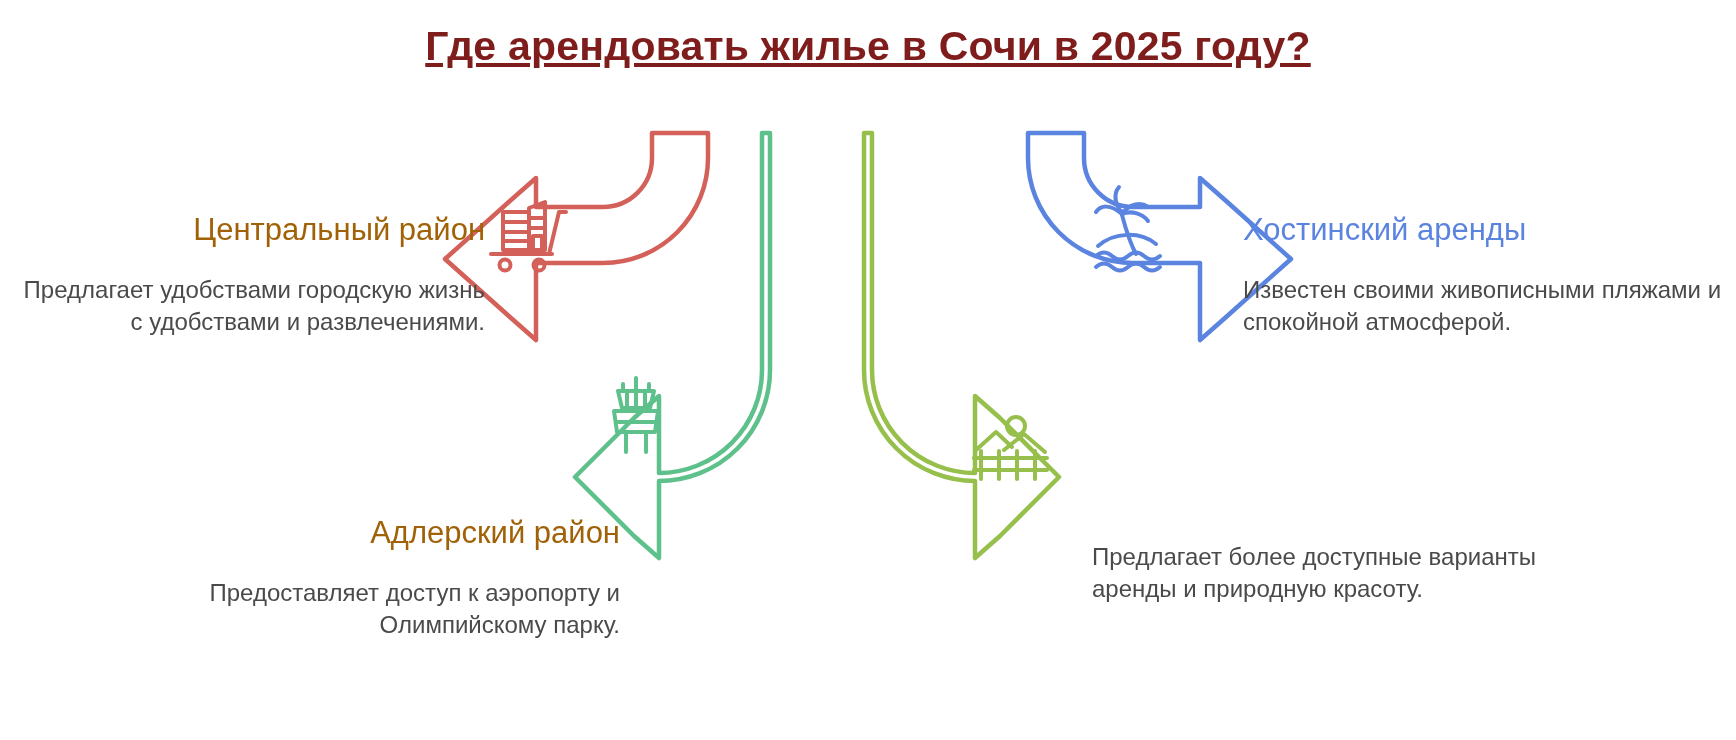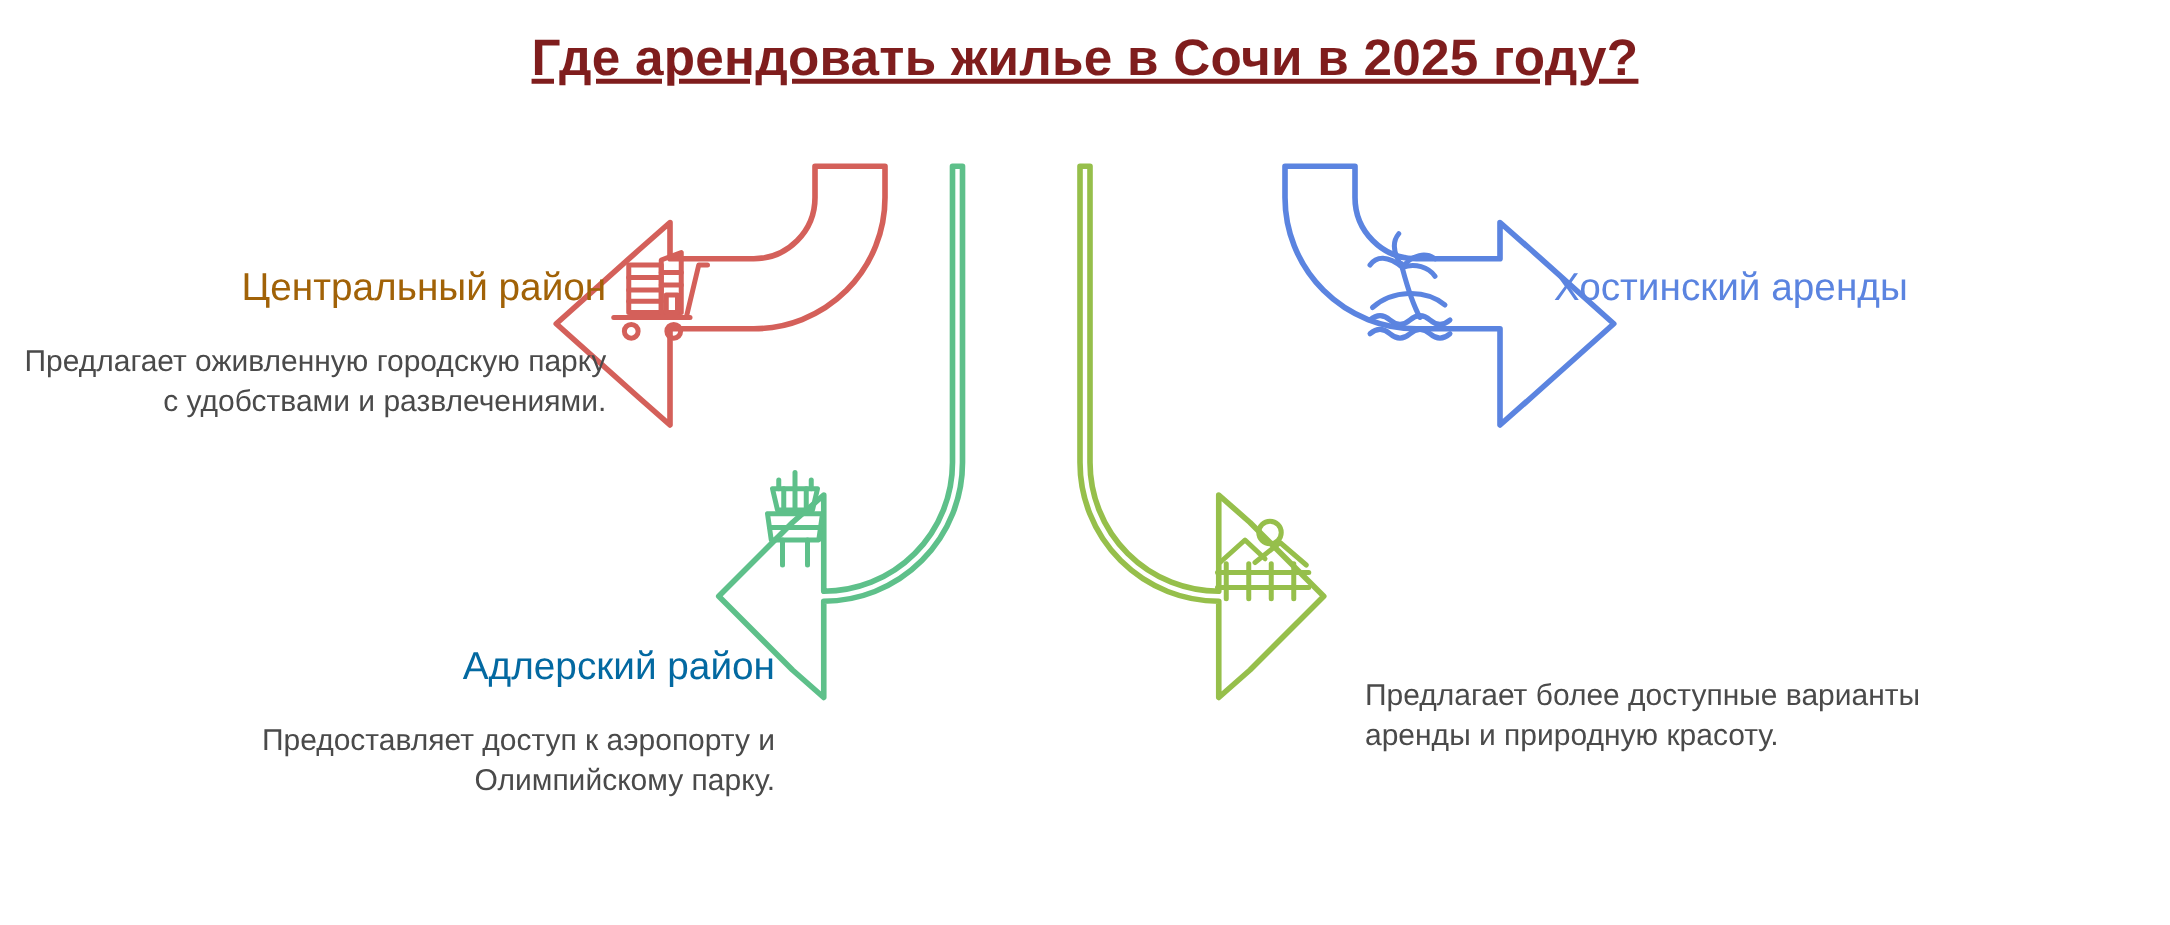--- a/index.html
+++ b/index.html
@@ -64,21 +64,21 @@
   }
   #block-hosta .heading { color: #5b84e0; }
 
   
   #block-adler {
     left: 60px;
     top: 515px;
     width: 560px;
     text-align: right;
   }
-  #block-adler .heading { color: #0369a1; }
+  #block-adler .heading { color: #a16207; }
 
   
   #block-lazar {
     left: 1092px;
     top: 515px;
     width: 520px;
     text-align: left;
   }
   #block-lazar .heading { color: #96bf4b; }
 
@@ -366,25 +366,26 @@
       <path d="M 1098 246 C 1114 232 1140 231 1156 244"></path>
 
       <path d="M 1096 256 q 8 -7 16 0 q 8 7 16 0 q 8 -7 16 0 q 8 7 16 0"></path>
       <path d="M 1096 267 q 8 -7 16 0 q 8 7 16 0 q 8 -7 16 0 q 8 7 16 0"></path>
     </g>
   </g>
 </svg>
 
 <div class="block" id="block-central">
   <div class="heading">Центральный район</div>
-  <div class="desc">Предлагает оживленную городскую парку с удобствами и развлечениями.</div>
+  <div class="desc">Предлагает удобствами городскую жизнь с удобствами и развлечениями.</div>
 </div>
 
 <div class="block" id="block-hosta">
   <div class="heading">Хостинский аренды</div>
+  <div class="desc">Известен своими живописными пляжами и спокойной атмосферой.</div>
 </div>
 
 <div class="block" id="block-adler">
   <div class="heading">Адлерский район</div>
   <div class="desc">Предоставляет доступ к аэропорту и Олимпийскому парку.</div>
 </div>
 
 <div class="block" id="block-lazar">
   <div class="desc">Предлагает более доступные варианты аренды и природную красоту.</div>
 </div>

